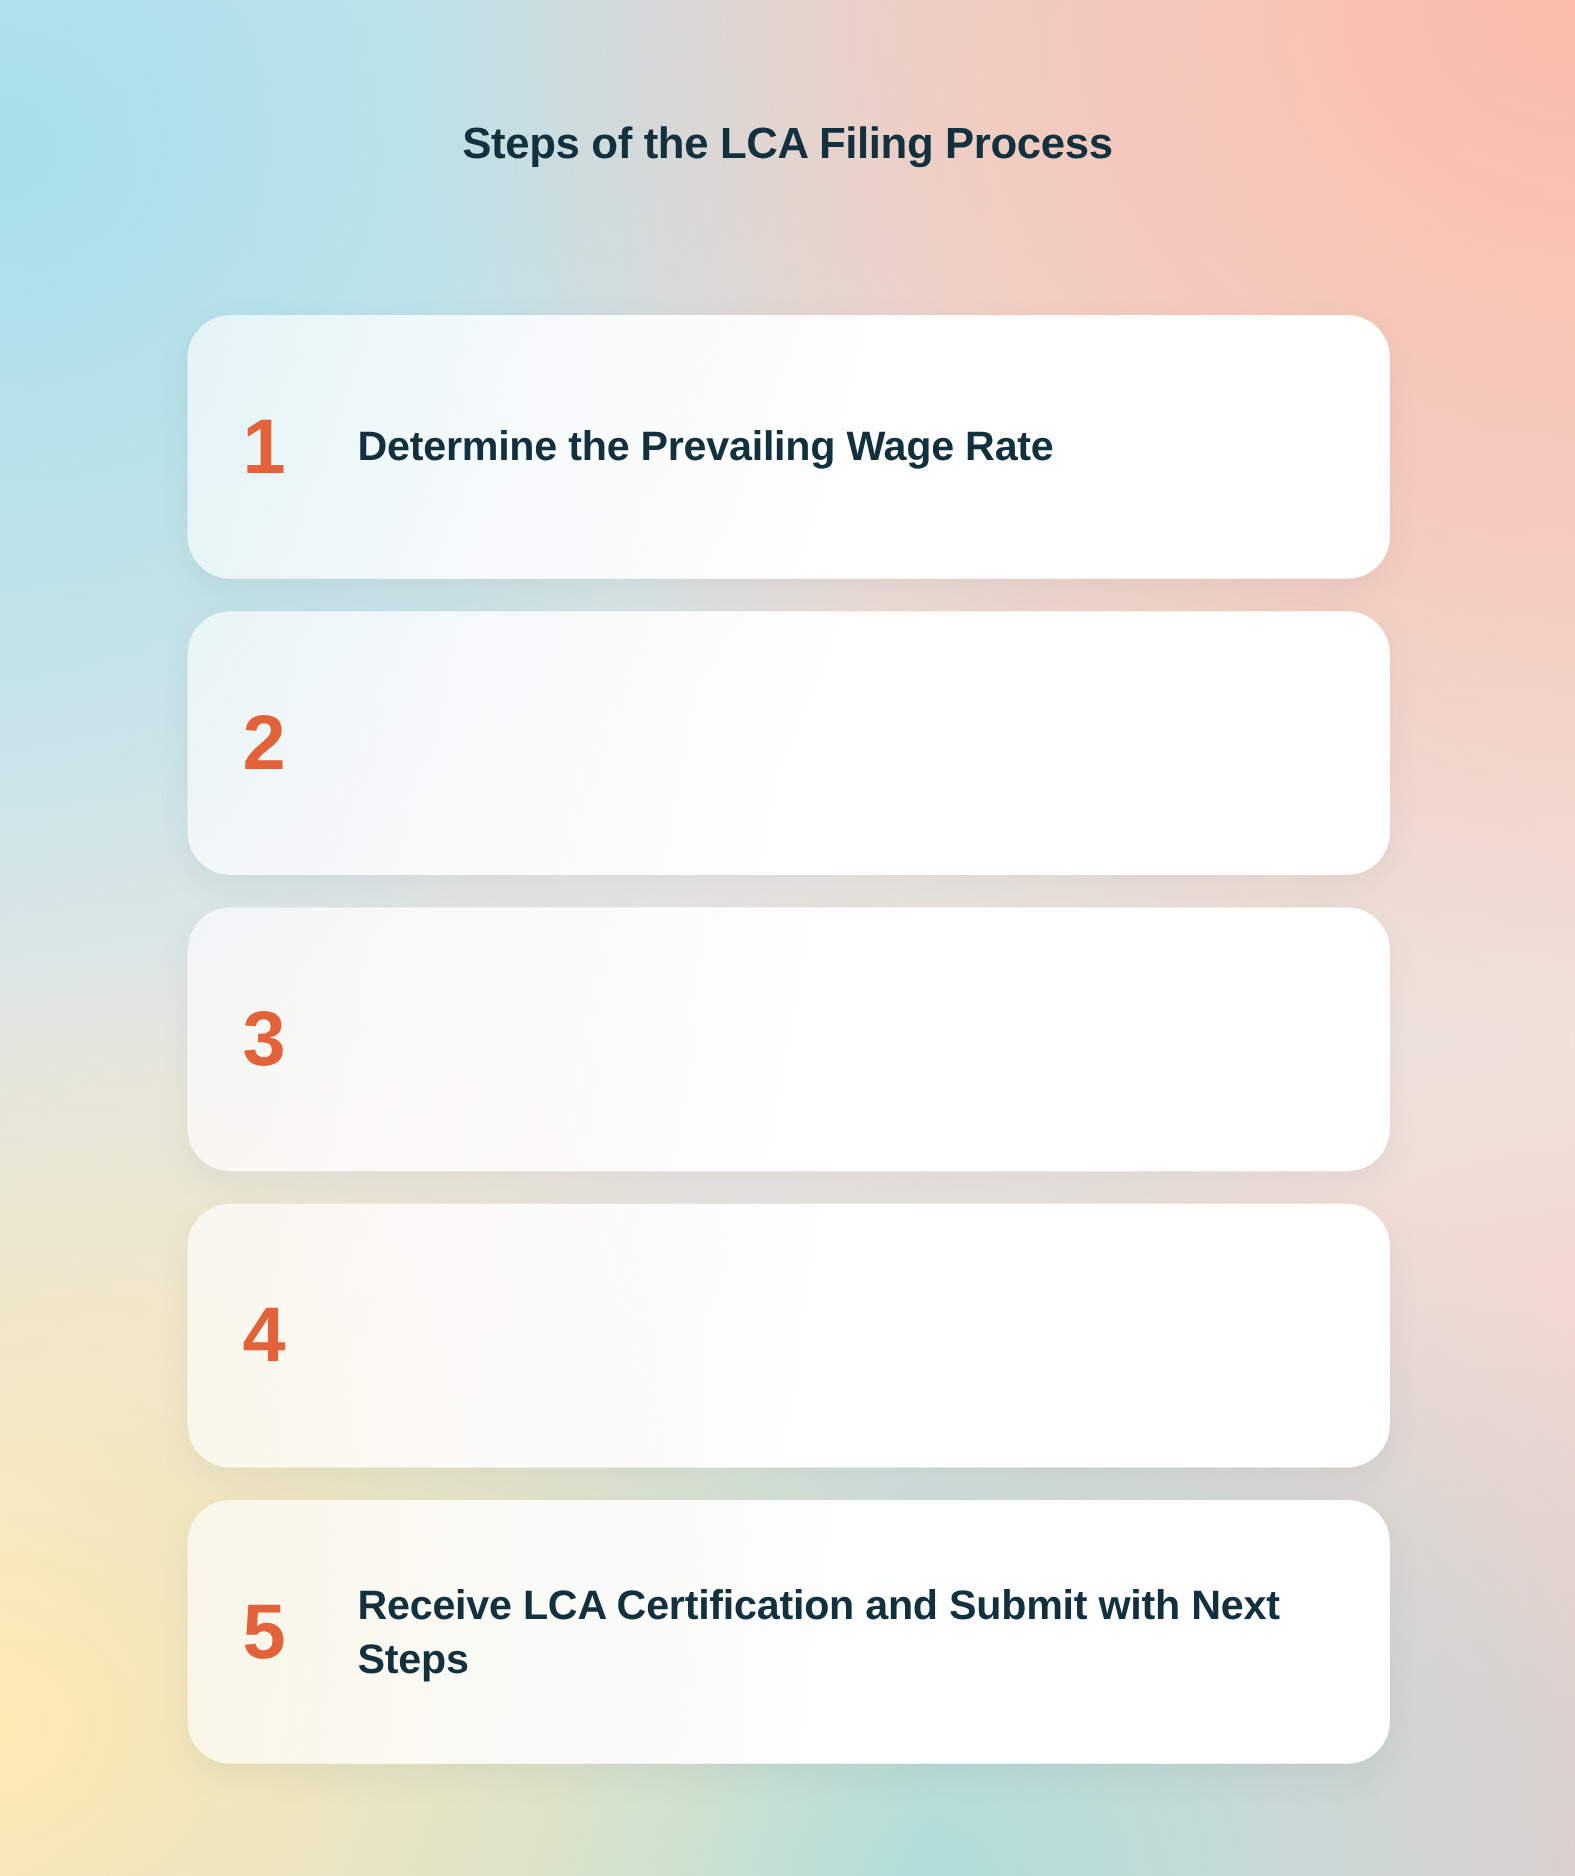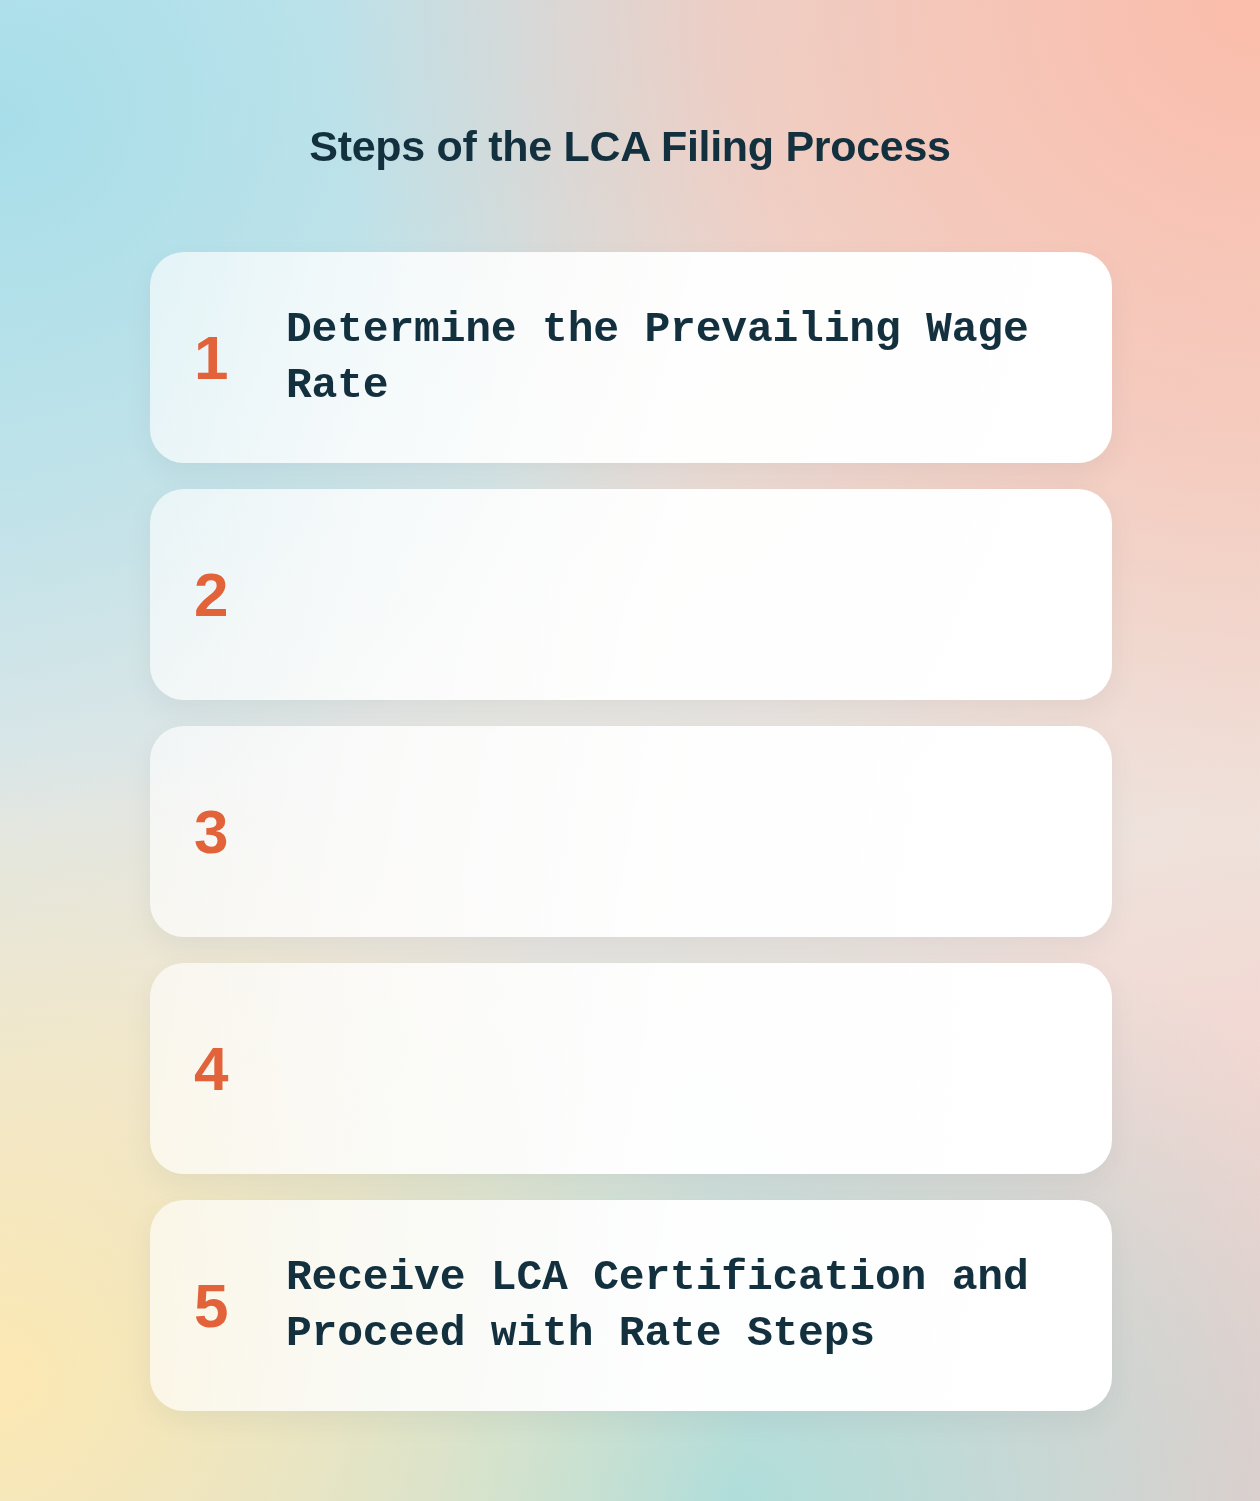--- a/index.html
+++ b/index.html
@@ -26,23 +26,23 @@
       radial-gradient(85% 60% at 0% 92%,     rgba(253,232,176,0.95) 0%, rgba(253,232,176,0.45) 40%, rgba(253,232,176,0.0) 70%),
       radial-gradient(95% 55% at 58% 100%,   rgba(168,222,219,0.9) 0%,  rgba(168,222,219,0.40) 42%, rgba(168,222,219,0.0) 72%),
       radial-gradient(80% 60% at 100% 100%,  rgba(248,190,190,0.75) 0%, rgba(248,190,190,0.30) 45%, rgba(248,190,190,0.0) 75%),
       linear-gradient(135deg, #cfe7ef 0%, #e7e6e2 45%, #f6ded6 100%);
   }
 
   .title {
     position: absolute;
     left: 0;
     right: 0;
-    top: 122px;
+    top: 95px;
     text-align: center;
-    font-size: 43px;
+    font-size: 35px;
     font-weight: bold;
     color: #13303f;
     letter-spacing: -0.3px;
     padding-left: 20px;
     padding-right: 20px;
     box-sizing: border-box;
   }
 
   .steps {
     position: absolute;
@@ -71,26 +71,25 @@
     width: 92px;
     font-size: 62px;
     font-weight: bold;
     color: #e2623a;
     line-height: 1;
     text-align: left;
   }
 
   .step-text {
     flex: 1 1 auto;
-    font-size: 43px;
+    font-size: 33px;
     font-weight: bold;
     color: #13303f;
     line-height: 1.30;
     letter-spacing: -0.2px;
-    font-family: Liberation Mono, monospace;
   }
 </style>
 </head>
 <body>
 
 <div class="poster">
 
   <div class="title">Steps of the LCA Filing Process</div>
 
   <div class="steps">
@@ -107,17 +106,17 @@
     <div class="step-card">
       <div class="step-number">3</div>
     </div>
 
     <div class="step-card">
       <div class="step-number">4</div>
     </div>
 
     <div class="step-card">
       <div class="step-number">5</div>
-      <div class="step-text">Receive LCA Certification and Proceed with Rate Steps</div>
+      <div class="step-text">Receive LCA Certification and Submit with Next Steps</div>
     </div>
 
   </div>
 </div>
 
 </body></html>

